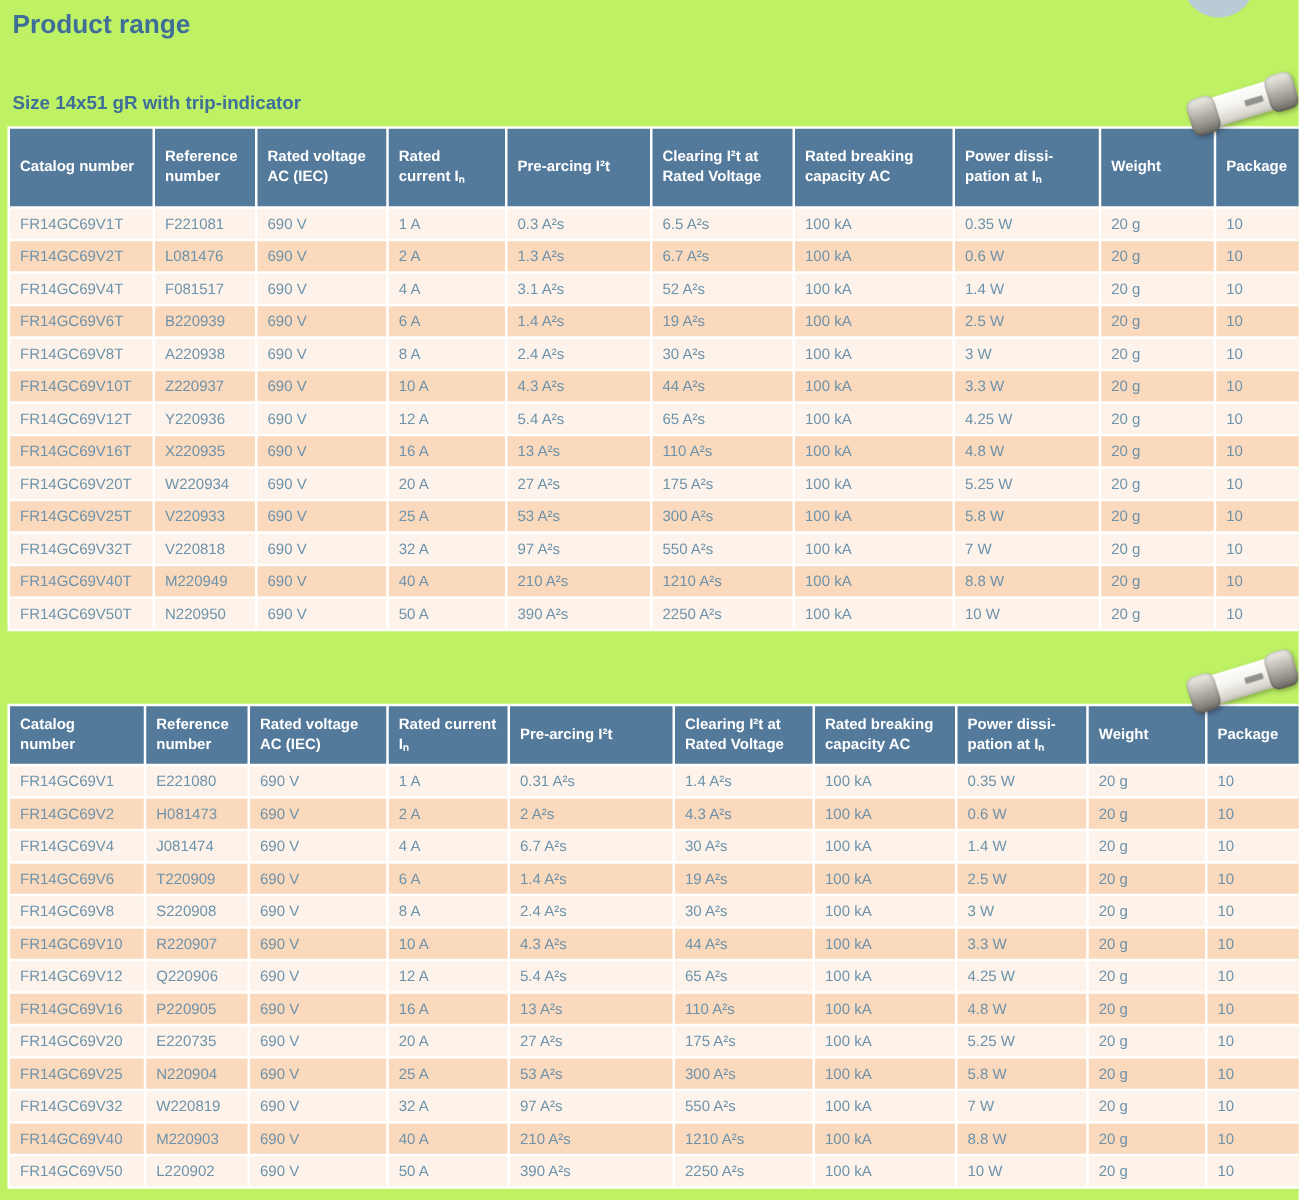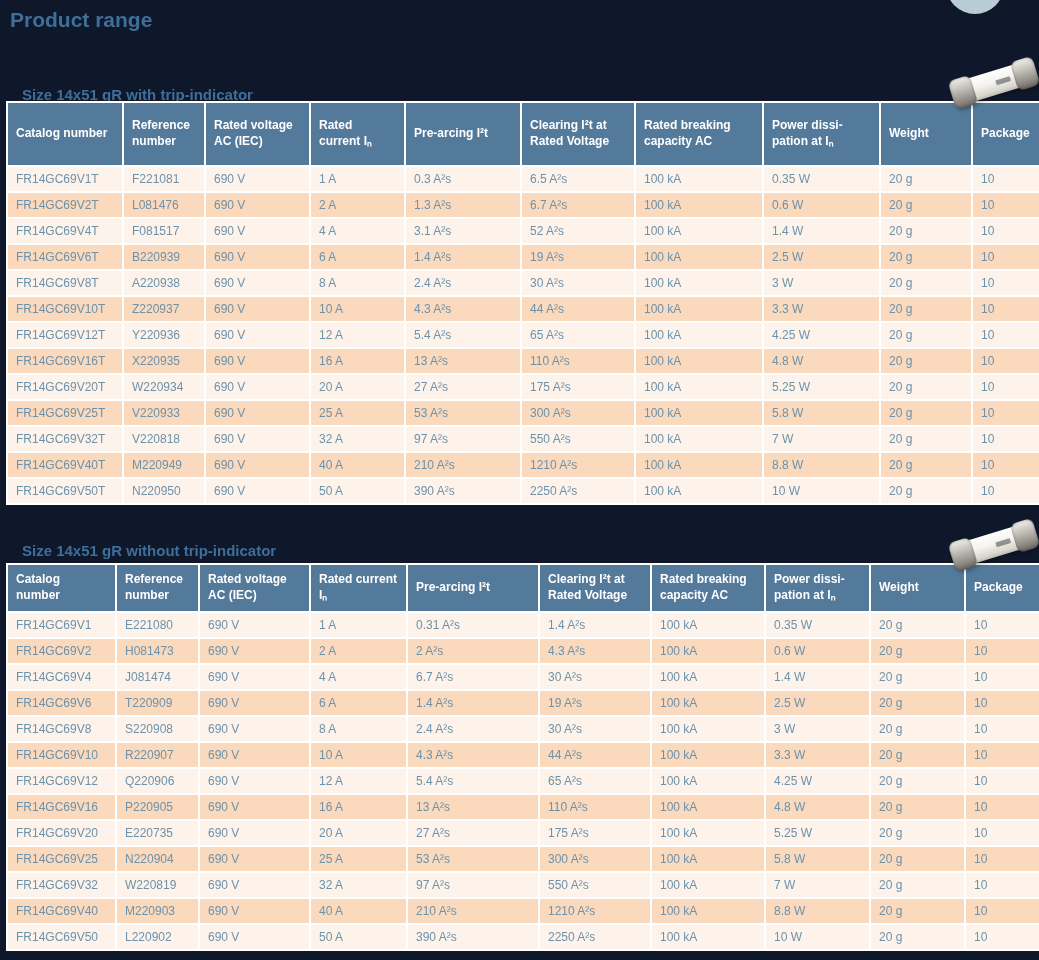--- a/index.html
+++ b/index.html
@@ -1,21 +1,21 @@
 <!DOCTYPE html>
 <html><head>
 <meta charset="utf-8">
 <style>
   html, body { margin: 0; padding: 0; background: #ffffff; }
   .page {
     position: relative;
     width: 1039px;
     height: 960px;
     overflow: hidden;
-    background: #0f172a;
+    background: #bef264;
     font-family: "Liberation Sans", sans-serif;
   }
   .corner-circle {
     position: absolute;
     left: 946px;
     top: -44px;
     width: 58px;
     height: 58px;
     border-radius: 50%;
     background: #b9ccd6;
@@ -25,21 +25,21 @@
     left: 10px;
     top: 8px;
     margin: 0;
     font-size: 21px;
     font-weight: bold;
     color: #3f6f99;
   }
   .section-heading {
     position: absolute;
     left: 10px;
-    margin: 12px;
+    margin: 0;
     font-size: 15px;
     font-weight: bold;
     color: #3f6f99;
   }
   #heading-1 { top: 74px; }
   #heading-2 { top: 530px; }
 
   table.product-table {
     position: absolute;
     left: 6px;
@@ -314,21 +314,20 @@
           <td>390 A²s</td>
           <td>2250 A²s</td>
           <td>100 kA</td>
           <td>10 W</td>
           <td>20 g</td>
           <td>10</td>
         </tr>
       </tbody>
   </table>
 
-  <h2 class="section-heading" id="heading-2">Size 14x51 gR without trip-indicator</h2>
 
   <div class="fuse" id="fuse-2">
     <div class="fuse-body"></div>
     <div class="fuse-cap left"></div>
     <div class="fuse-cap right"></div>
     <div class="fuse-mark"></div>
   </div>
 
   <table class="product-table" id="table-2">
     <colgroup>

